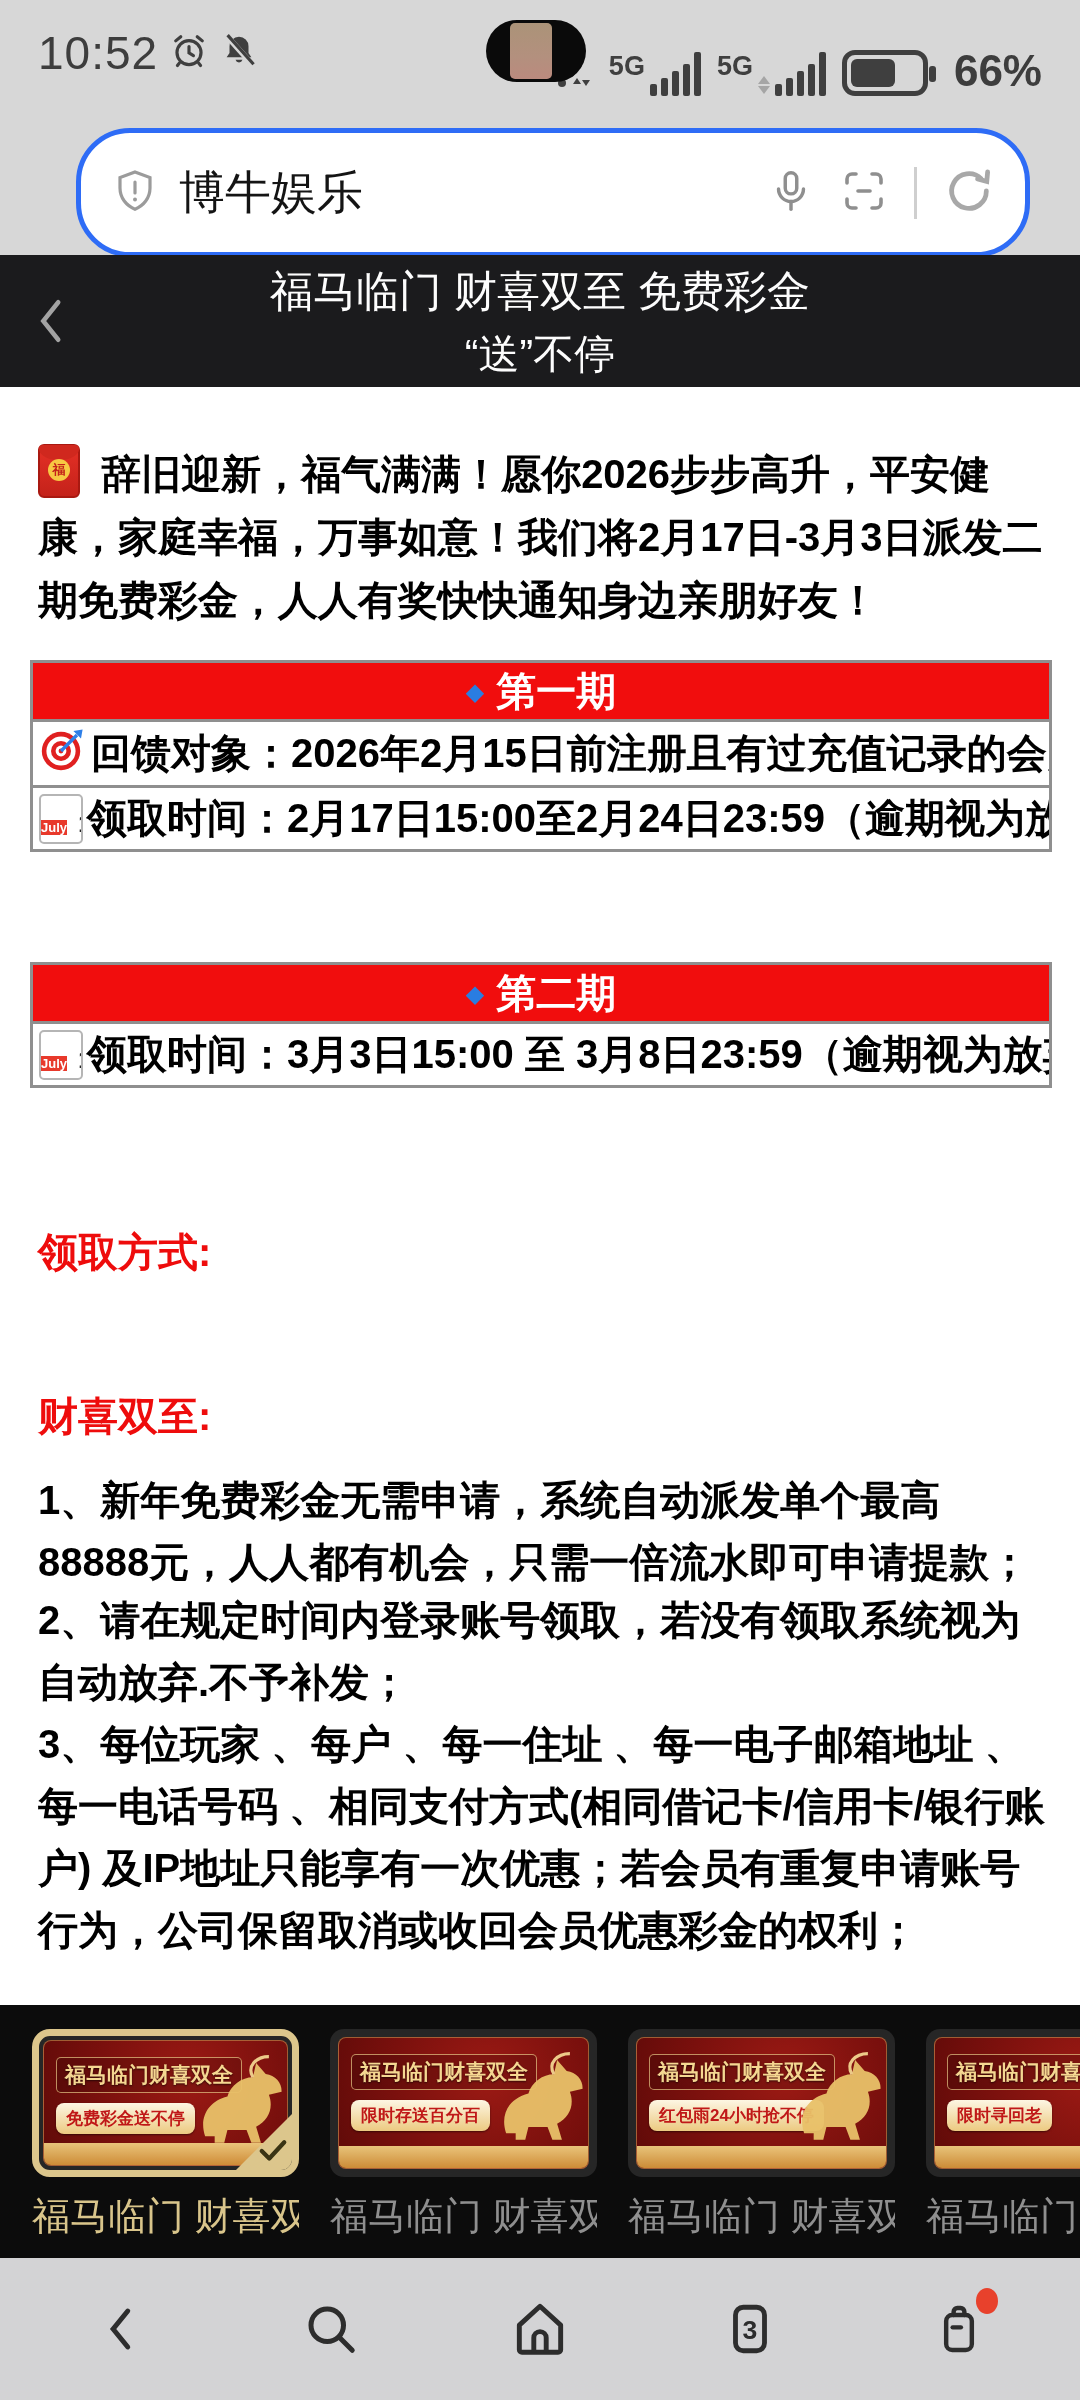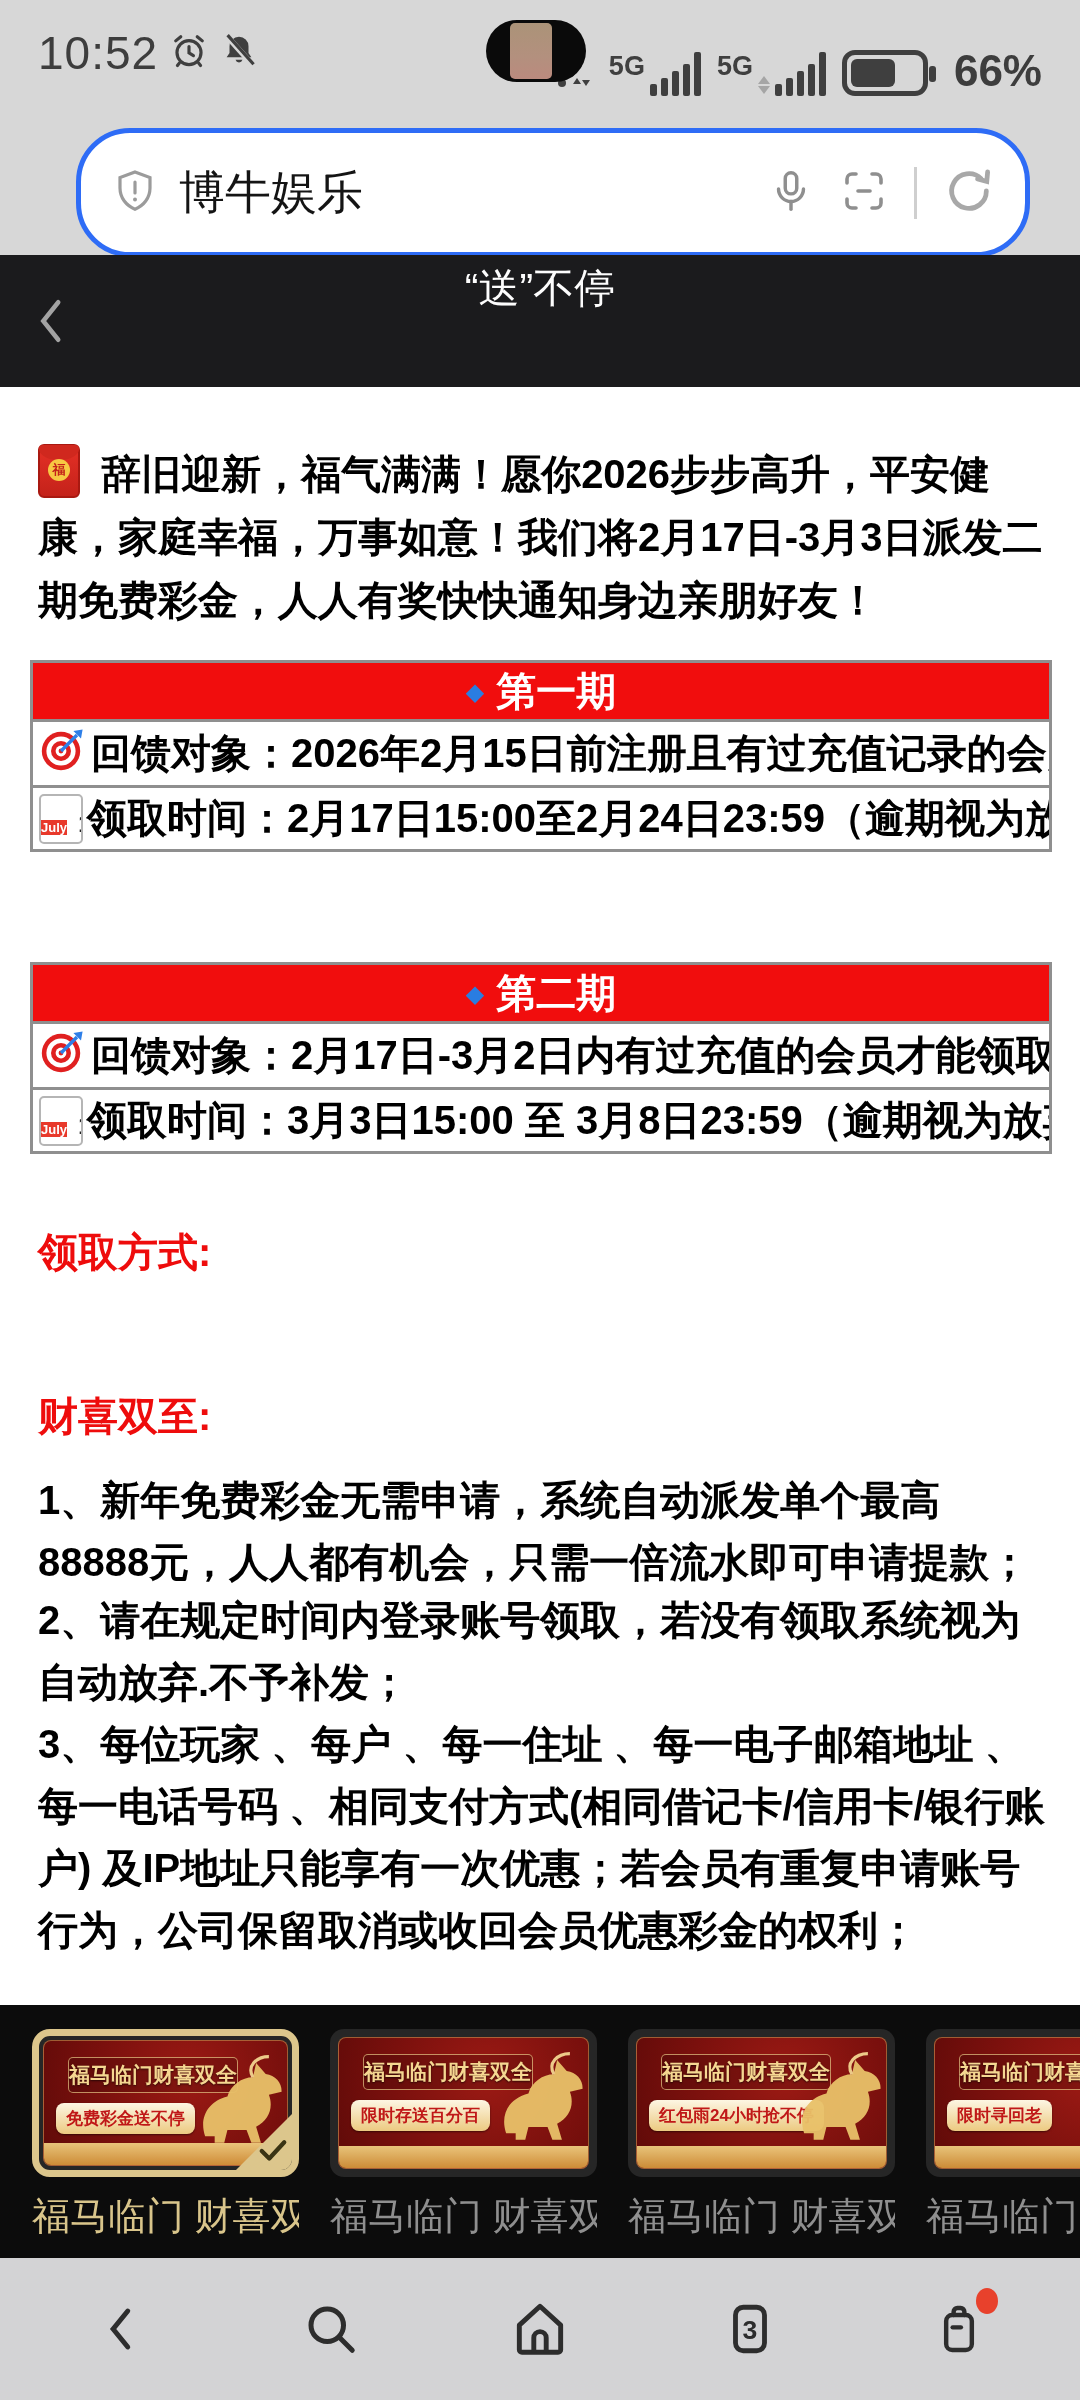--- a/index.html
+++ b/index.html
@@ -87,22 +87,22 @@
               display:flex; gap:31px; padding:24px 0 0 32px; overflow:hidden; }
   .thumb { width:267px; flex:0 0 auto; }
   .thumb-img { position:relative; width:267px; height:148px; border-radius:14px; overflow:hidden;
                background:#262626; padding:8px; }
   .banner { position:relative; width:100%; height:100%; border-radius:8px; overflow:hidden;
             background:radial-gradient(circle at 60% 30%, #9c1a14 0%, #7a100d 55%, #5e0a08 100%);
             border:1px solid rgba(233,193,105,.45); padding:16px 10px 0 12px; }
   .banner::after { content:""; position:absolute; left:0; right:0; bottom:0; height:22px;
                    background:linear-gradient(180deg,#f6d887 0%,#d89a3c 100%); opacity:.9; }
   .badge { display:inline-block; color:#f5d791; font-size:21px; font-weight:700; white-space:nowrap;
-           border:1px solid rgba(245,215,145,.65); border-radius:5px; padding:3px 0;
-           background:rgba(0,0,0,.15); text-shadow:0 1px 2px rgba(0,0,0,.6);margin-left:12px; }
+           border:1px solid rgba(245,215,145,.65); border-radius:5px; padding:3px 8px;
+           background:rgba(0,0,0,.15); text-shadow:0 1px 2px rgba(0,0,0,.6); }
   .pillbtn { display:inline-block; margin-top:10px; background:linear-gradient(#fdf6e3,#ecca81);
              color:#c01818; font-size:17px; font-weight:700; border-radius:8px; padding:4px 10px;
              white-space:nowrap; box-shadow:0 1px 2px rgba(0,0,0,.5); }
   .horse { position:absolute; right:2px; top:6px; width:96px; height:118px; opacity:.95; }
   .thumb.selected .thumb-img { border:7px solid #dcc68c; border-radius:18px; padding:4px; }
   .sel-corner { position:absolute; right:0; bottom:0; width:56px; height:56px; background:#dcc68c;
                 clip-path:polygon(100% 0,100% 100%,0 100%); }
   .sel-corner svg { position:absolute; right:4px; bottom:6px; }
   .caption { margin-top:14px; font-size:38px; color:#8f8f8f; white-space:nowrap; overflow:hidden; }
   .thumb.selected .caption { color:#d9c58b; }
@@ -224,20 +224,21 @@
     </span>
   </div>
 </div>
 
 <div class="pageheader">
   <span class="backbtn">
     <svg width="60" height="64" viewBox="0 0 24 24" fill="none" stroke="#a3a3a3" stroke-width="1.8" stroke-linecap="round">
       <polyline points="14.5,4.5 8.5,12 14.5,19.5"></polyline>
     </svg>
   </span>
+  <div class="ph-l1">福马临门 财喜双至 免费彩金</div>
   <div class="ph-l2">“送”不停</div>
 </div>
 
 <div class="content">
 
   <div class="intro">
     <span class="redpkt"><span class="coin">福</span></span>
     <span>辞旧迎新，福气满满！愿你2026步步高升，平安健康，家庭幸福，万事如意！我们将2月17日-3月3日派发二期免费彩金，人人有奖快快通知身边亲朋好友！</span>
   </div>
 
@@ -268,34 +269,20 @@
       <span class="rowtext">领取时间：2月17日15:00至2月24日23:59（逾期视为放弃）</span>
     </div>
   </div>
 
   <div class="ptable ptable-2">
     <div class="phead">
       <span class="diamond">◆</span>
       <span>第二期</span>
     </div>
     <div class="prow">
-      <span>
-        <svg width="48" height="48" viewBox="0 0 24 24">
-          <circle cx="11" cy="13" r="9.6" fill="#e02020"></circle>
-            <circle cx="11" cy="13" r="7.3" fill="#fff"></circle>
-          <circle cx="11" cy="13" r="5" fill="#e02020"></circle>
-            <circle cx="11" cy="13" r="2.7" fill="#fff"></circle>
-          <circle cx="11" cy="13" r="1.2" fill="#e02020"></circle>
-          <line x1="11" y1="13" x2="19" y2="5" stroke="#2e7fe8" stroke-width="1.7"></line>
-          <path d="M17.2 3l4.6-0.8-0.8 4.6-1.9-1.9z" fill="#2e7fe8"></path>
-        </svg>
-      </span>
-      <span class="rowtext">回馈对象：2月17日-3月2日内有过充值的会员才能领取</span>
-    </div>
-    <div class="prow">
       <span class="cal">
         <span class="cal-top">July</span>
         <span class="cal-num">17</span>
       </span>
       <span class="rowtext">领取时间：3月3日15:00 至 3月8日23:59（逾期视为放弃）</span>
     </div>
   </div>
 
   <div class="redlabel claim-label">领取方式:</div>
   <div class="redlabel rules-label">财喜双至:</div>

